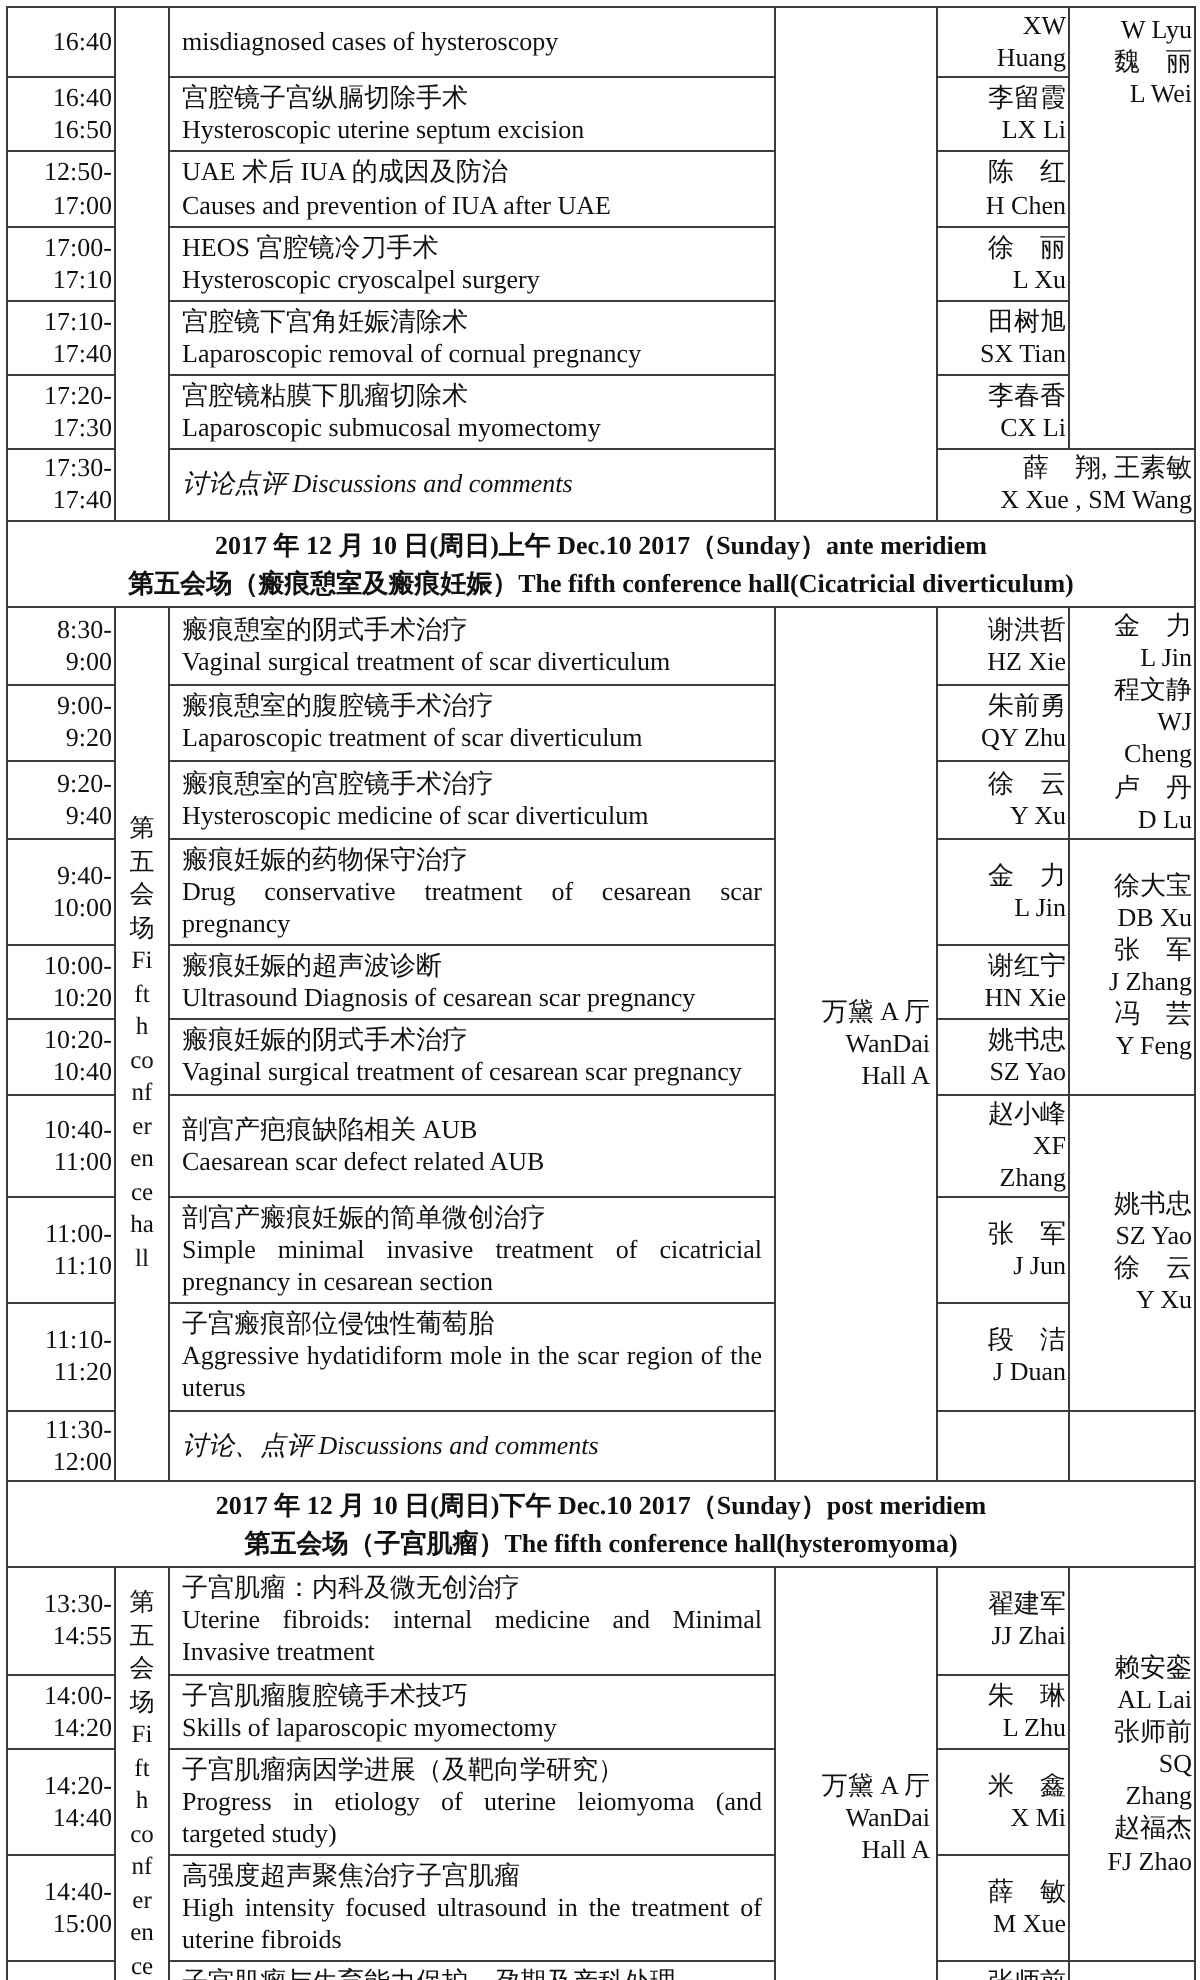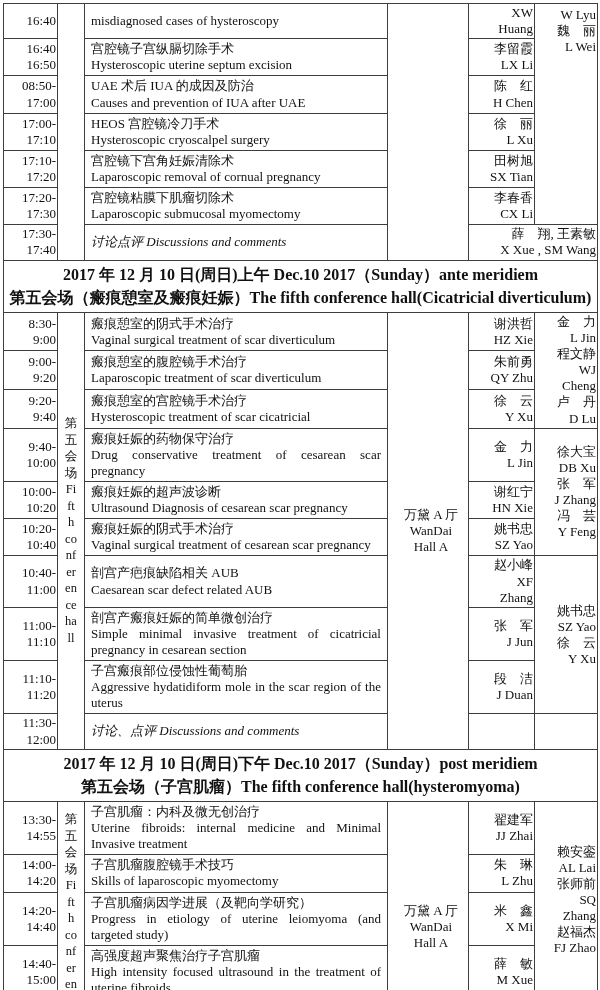--- a/index.html
+++ b/index.html
@@ -40,36 +40,36 @@
     white-space: pre-line;
     text-align: justify;
     padding: 2px 6px 2px 6px;
   }
   td.title.disc {
     text-align: left;
     font-style: italic;
   }
   td.venue {
     white-space: pre-line;
-    text-align: center;
+    text-align: right;
     padding-left: 9px;
   }
   td.spk, td.chair {
     text-align: right;
     white-space: pre-line;
     padding: 1px 1px;
   }
   td.chair.cont {
     vertical-align: top;
     padding-top: 3px;
   }
   td.hdr {
     text-align: center;
     font-weight: bold;
-    font-size: 16px;
+    font-size: 13px;
     line-height: 1.48;
     padding: 2px 0;
   }
 </style>
 </head>
 <body>
 
 <table class="program">
   <colgroup>
     <col style="width:54px">
@@ -94,38 +94,38 @@
   </tr>
   <tr>
     <td class="t">16:40
 16:50</td>
     <td class="title">宫腔镜子宫纵膈切除手术
 Hysteroscopic uterine septum excision</td>
     <td class="spk">李留霞
 LX Li</td>
   </tr>
   <tr>
-    <td class="t">08:50-
+    <td class="t">12:50-
 17:00</td>
     <td class="title">UAE 术后 IUA 的成因及防治
 Causes and prevention of IUA after UAE</td>
     <td class="spk">陈　红
 H Chen</td>
   </tr>
   <tr>
     <td class="t">17:00-
 17:10</td>
     <td class="title">HEOS 宫腔镜冷刀手术
 Hysteroscopic cryoscalpel surgery</td>
     <td class="spk">徐　丽
 L Xu</td>
   </tr>
   <tr>
     <td class="t">17:10-
-17:20</td>
+17:40</td>
     <td class="title">宫腔镜下宫角妊娠清除术
 Laparoscopic removal of cornual pregnancy</td>
     <td class="spk">田树旭
 SX Tian</td>
   </tr>
   <tr>
     <td class="t">17:20-
 17:30</td>
     <td class="title">宫腔镜粘膜下肌瘤切除术
 Laparoscopic submucosal myomectomy</td>
@@ -184,21 +184,21 @@
 9:20</td>
     <td class="title">瘢痕憩室的腹腔镜手术治疗
 Laparoscopic treatment of scar diverticulum</td>
     <td class="spk">朱前勇
 QY Zhu</td>
   </tr>
   <tr>
     <td class="t">9:20-
 9:40</td>
     <td class="title">瘢痕憩室的宫腔镜手术治疗
-Hysteroscopic treatment of scar cicatricial</td>
+Hysteroscopic medicine of scar diverticulum</td>
     <td class="spk">徐　云
 Y Xu</td>
   </tr>
   <tr>
     <td class="t">9:40-
 10:00</td>
     <td class="title">瘢痕妊娠的药物保守治疗
 Drug conservative treatment of cesarean scar pregnancy</td>
     <td class="spk">金　力
 L Jin</td>

